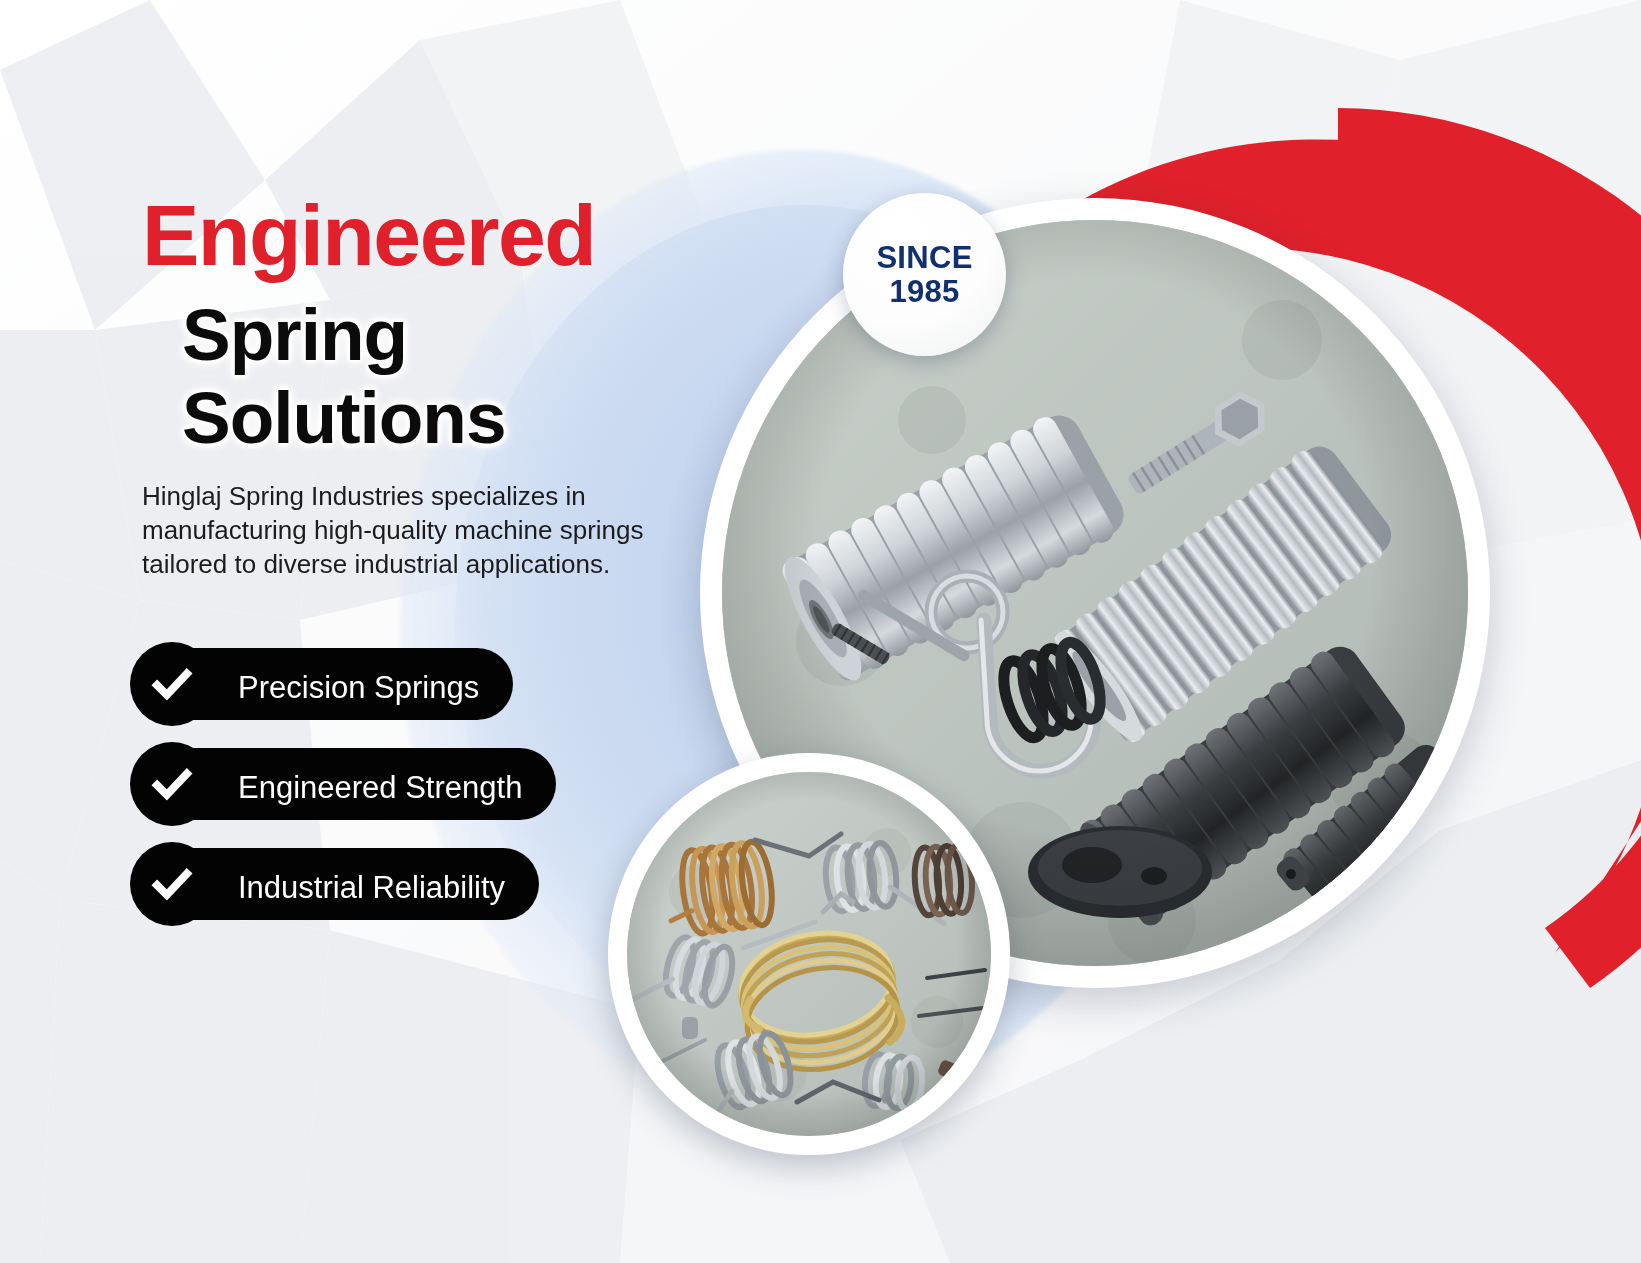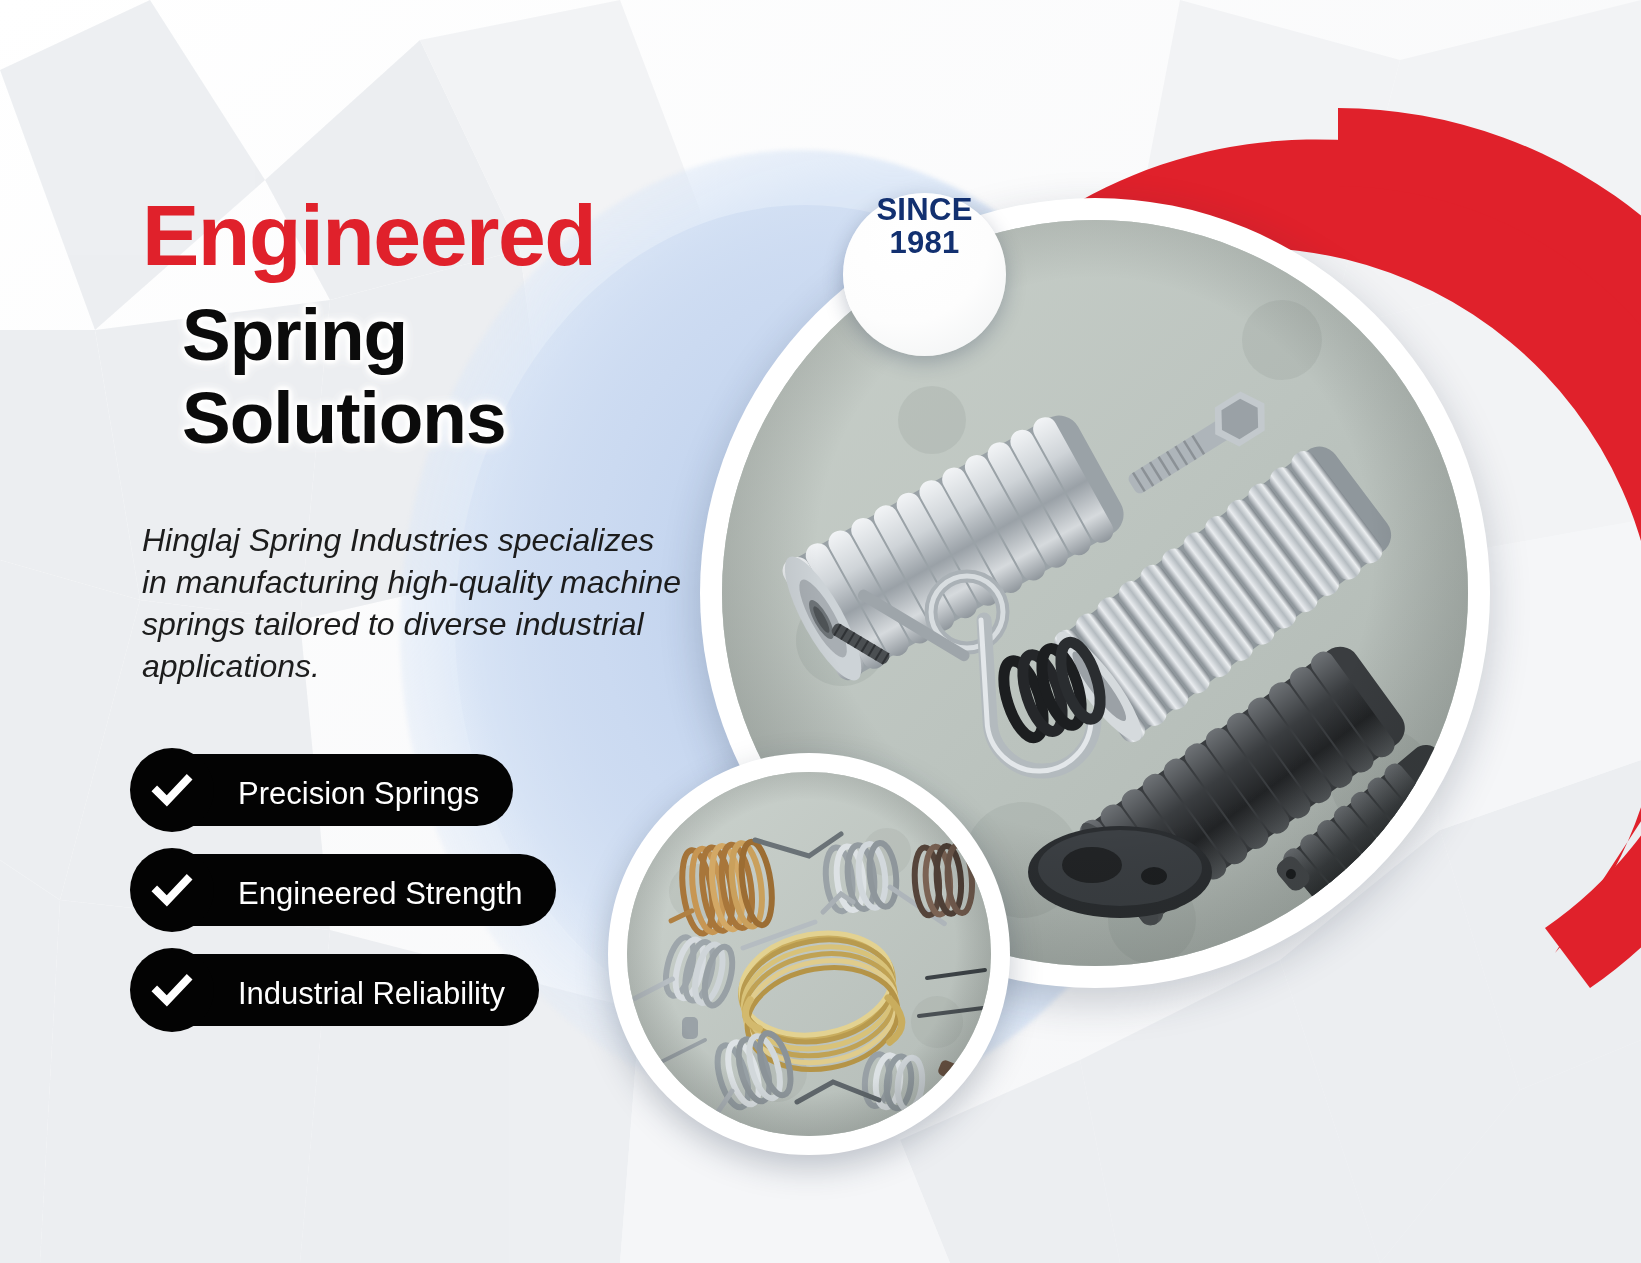--- a/index.html
+++ b/index.html
@@ -80,21 +80,21 @@
 
   
   .since-badge {
     position:absolute;
     left:843px; top:193px;
     width:163px; height:163px;
     border-radius:50%;
     background:radial-gradient(circle at 36% 26%, #ffffff 0%, #fdfdfd 55%, #eef0f1 100%);
     box-shadow:0 6px 20px rgba(25,40,70,.25);
     display:flex; flex-direction:column;
-    align-items:center; justify-content:flex-start;
+    align-items:center; justify-content:center;
     line-height:1.08;
   }
   .since-badge span {
     font-size:31px; font-weight:bold;
     color:#123070;
     letter-spacing:.3px;
   }
 
   
   .content { position:absolute; left:142px; top:195px; width:600px; }
@@ -113,26 +113,25 @@
     letter-spacing:-1px;
     text-shadow:
        0 0 6px #fff, 0 0 6px #fff, 0 0 6px #fff,
        2px 2px 5px #fff, -2px 2px 5px #fff,
        2px -2px 5px #fff, -2px -2px 5px #fff,
        0 0 14px #fff, 0 0 14px #fff;
     margin-left: 40px;
   }
 
   .para {
-    margin-top:60px;
+    margin-top:20px;
     width:540px;
-    font-size:32px;
+    font-size:26px;
     line-height:1.32;
     color:#1c1c1c;
-    font-style:italic;
   }
 
   
   .pills { margin-top:66px; }
   .pill {
     position:relative;
     display:inline-flex;
     align-items:center;
     height:72px;
     margin-bottom:28px;
@@ -400,21 +399,21 @@
           <circle cx="566" cy="652" r="5" fill="#1a1c1e"></circle>
         </g>
 
         <rect width="746" height="746" fill="url(#vign)"></rect>
       </svg>
     </div>
   </div>
 
   <div class="since-badge">
     <span>SINCE</span>
-    <span>1981</span>
+    <span>1985</span>
   </div>
 
   <div class="inset-circle">
     <div class="photo">
       <svg viewBox="0 0 364 364" width="364" height="364">
         <defs>
           <linearGradient id="c2" x1="0" y1="0" x2="1" y2="1">
             <stop offset="0" stop-color="#ccd3ce"></stop>
             <stop offset="1" stop-color="#b3bbb6"></stop>
           </linearGradient>

